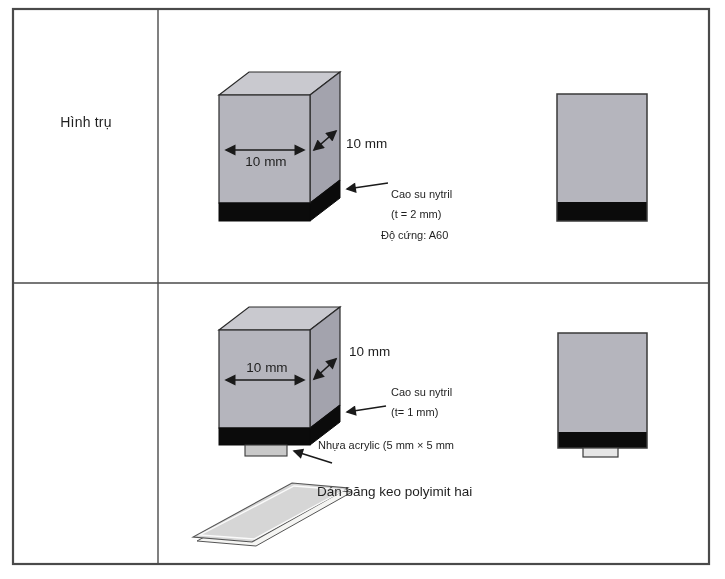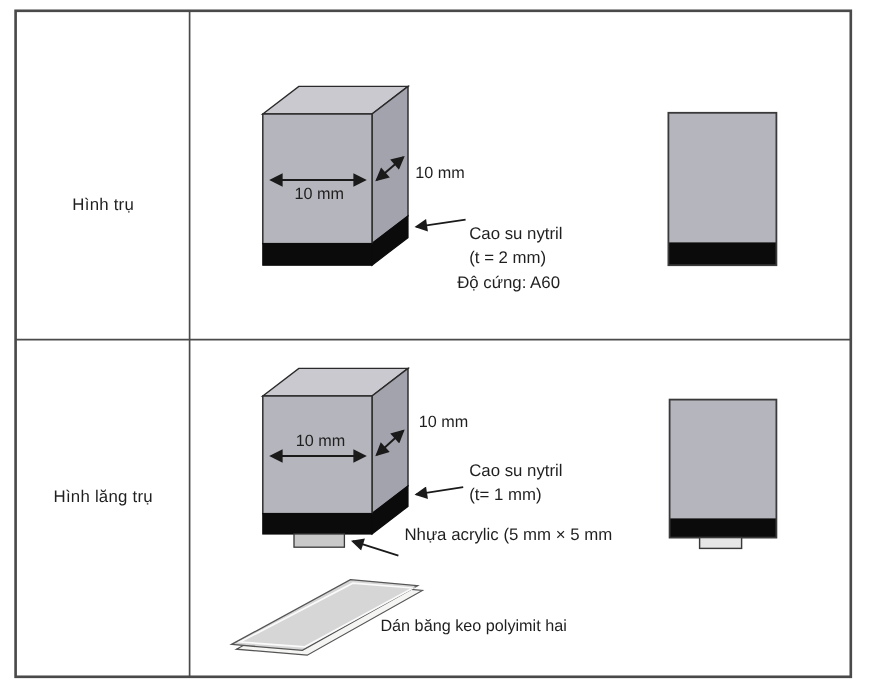--- a/index.html
+++ b/index.html
@@ -12,21 +12,21 @@
     overflow:hidden;
   }
   .page svg{position:absolute;left:0;top:0;}
   .txt{position:absolute;white-space:nowrap;color:#1f1f1f;}
   .cell-label{
     width:144px;text-align:center;
     font-size:14px;letter-spacing:.2px;
   }
   .dim{font-size:13.5px;}
   .dim-center{width:64px;text-align:center;}
-  .note{font-size:14px;line-height:20px;}
+  .note{font-size:11px;line-height:20px;}
   .note-tight{font-size:13.5px;line-height:16px;}
   .ital{font-style:italic;}
 </style>
 </head>
 <body>
 
 <div class="page">
 
   <svg width="725" height="579" viewBox="0 0 725 579">
     <defs>
@@ -76,47 +76,46 @@
     </g>
 
     <g>
       <rect x="558" y="333" width="89" height="115" fill="#b5b5bd"></rect>
       <rect x="558" y="432" width="89" height="16" fill="#0b0b0b"></rect>
       <rect x="558" y="333" width="89" height="115" fill="none" stroke="#3a3a3a" stroke-width="1.5"></rect>
       <rect x="583" y="448" width="35" height="9" fill="#e6e6e6" stroke="#3a3a3a" stroke-width="1.2"></rect>
     </g>
   </svg>
 
-  <div class="txt cell-label" style="left:14px; top:114px;margin-top:48px;">Hình trụ</div>
+  <div class="txt cell-label" style="left:14px; top:114px;">Hình trụ</div>
 
   <div class="txt dim dim-center" style="left:234px; top:154px;">10 mm</div>
 
   <div class="txt dim" style="left:346px; top:136px;">10 mm</div>
 
   <div class="txt note" style="left:391px; top:184px;">
     <div>Cao su nytril</div>
     <div>(t = 2 mm)</div>
   </div>
 
   <div class="txt note" style="left:381px; top:225px;">
     <div>Độ cứng: A60</div>
   </div>
 
-  <div class="txt cell-label" style="left:14px; top:405px;">Hình lăng trụ</div>
 
   <div class="txt dim dim-center" style="left:235px; top:360px;">10 mm</div>
 
   <div class="txt dim" style="left:349px; top:344px;">10 mm</div>
 
   <div class="txt note" style="left:391px; top:382px;">
     <div>Cao su nytril</div>
     <div>(t= 1 mm)</div>
   </div>
 
-  <div class="txt note" style="left:337px; top:435px; line-height:21px;">
+  <div class="txt note" style="left:318px; top:435px; line-height:21px;">
     <div>Nhựa acrylic (5 mm × 5 mm</div>
   </div>
 
-  <div class="txt note-tight" style="left:317px; top:514px;text-align:right;">
+  <div class="txt note-tight" style="left:317px; top:484px;text-align:right;">
     <div>Dán băng keo polyimit hai</div>
   </div>
 
 </div>
 
 </body></html>

